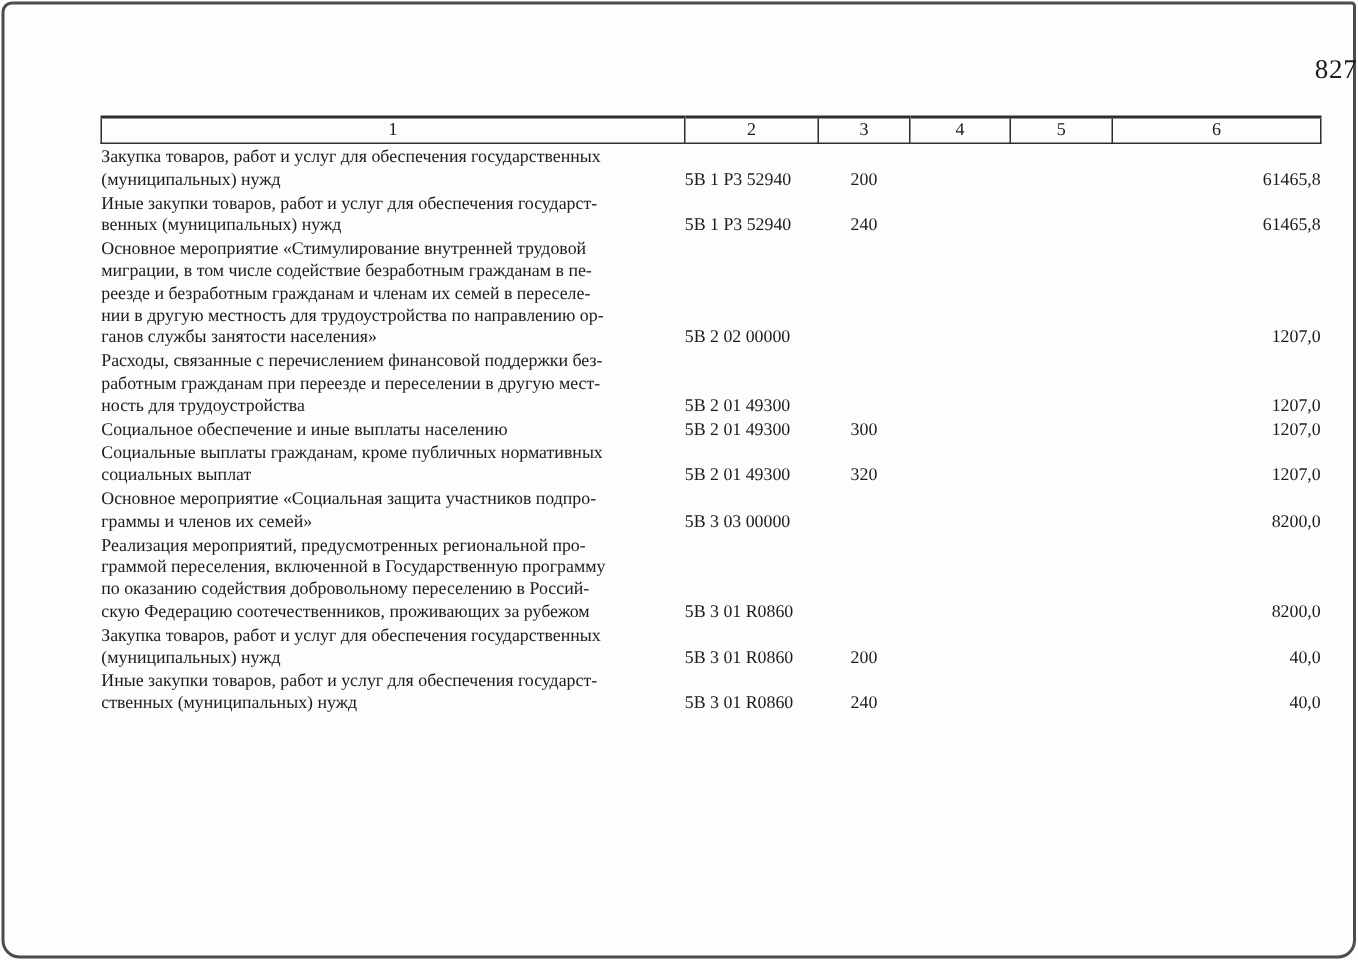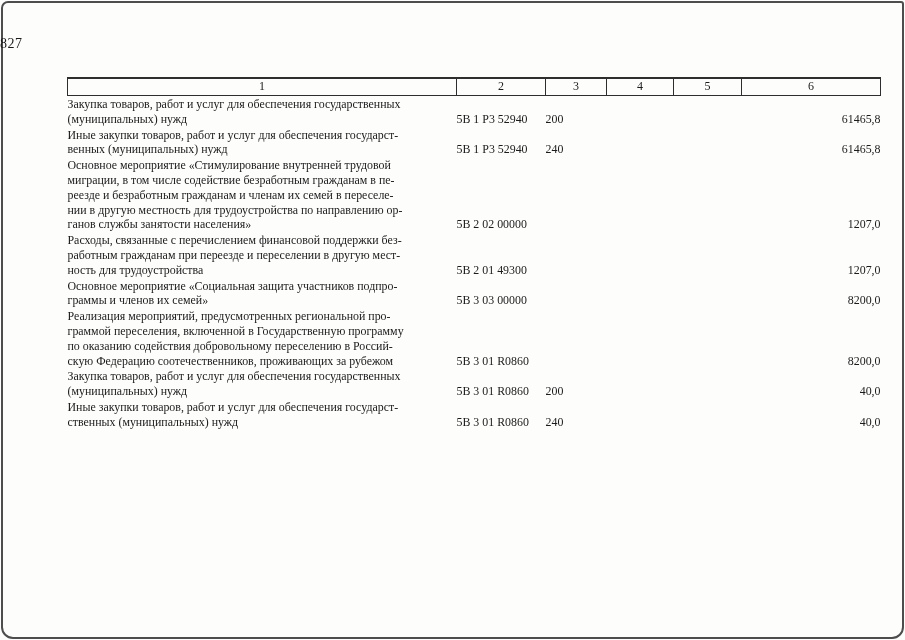--- a/index.html
+++ b/index.html
@@ -12,38 +12,38 @@
     color: #1b1b1b;
   }
   .frame {
     position: absolute; inset: 1px;
     border: 2px solid #4d4d4d;
     border-radius: 7px 3px 12px 12px;
     pointer-events: none;
   }
   .page-number {
     position: absolute; top: 36px; left: 0; width: 100%;
-    text-align: left; font-size: 14px; letter-spacing: .5px;
+    text-align: right; font-size: 18px; letter-spacing: .5px;
   }
   table.budget {
     position: absolute; left: 67px; top: 77px; width: 813px;
     border-collapse: collapse; table-layout: fixed;
     font-size: 11.9px; line-height: 14.8px;
   }
   table.budget thead th {
     border: 1px solid #2e2e2e;
     border-top-width: 2.5px;
     border-bottom-width: 1.5px;
     font-weight: normal; font-size: 12px;
     height: 15px; padding: 0 0 1px; text-align: center;
   }
   table.budget tbody td { vertical-align: bottom; padding: 1px 0 0; }
   td.desc { white-space: pre-line; padding-left: 5px; padding-right: 2px; text-align: left; }
   td.code { padding-left: 3px; white-space: nowrap; }
-  td.typ  { text-align: left; }
+  td.typ  { text-align: center; }
   td.amt  { text-align: right; padding-right: 3px; white-space: nowrap; }
   tr.bold td { font-weight: bold; }
 </style>
 </head>
 <body>
 
 <div class="frame"></div>
 
 <div class="page-number">827</div>
 
@@ -93,20 +93,33 @@
     </tr>
     <tr class="row">
       <td class="desc">Расходы, связанные с перечислением финансовой поддержки без-
 работным гражданам при переезде и переселении в другую мест-
 ность для трудоустройства</td>
       <td class="code">5В 2 01 49300</td>
       <td class="typ"></td>
       <td class="amt" colspan="3">1207,0</td>
     </tr>
     <tr class="row">
+      <td class="desc">Социальное обеспечение и иные выплаты населению</td>
+      <td class="code">5В 2 01 49300</td>
+      <td class="typ">300</td>
+      <td class="amt" colspan="3">1207,0</td>
+    </tr>
+    <tr class="row">
+      <td class="desc">Социальные выплаты гражданам, кроме публичных нормативных
+социальных выплат</td>
+      <td class="code">5В 2 01 49300</td>
+      <td class="typ">320</td>
+      <td class="amt" colspan="3">1207,0</td>
+    </tr>
+    <tr class="row">
       <td class="desc">Основное мероприятие «Социальная защита участников подпро-
 граммы и членов их семей»</td>
       <td class="code">5В 3 03 00000</td>
       <td class="typ"></td>
       <td class="amt" colspan="3">8200,0</td>
     </tr>
     <tr class="row">
       <td class="desc">Реализация мероприятий, предусмотренных региональной про-
 граммой переселения, включенной в Государственную программу
 по оказанию содействия добровольному переселению в Россий-

